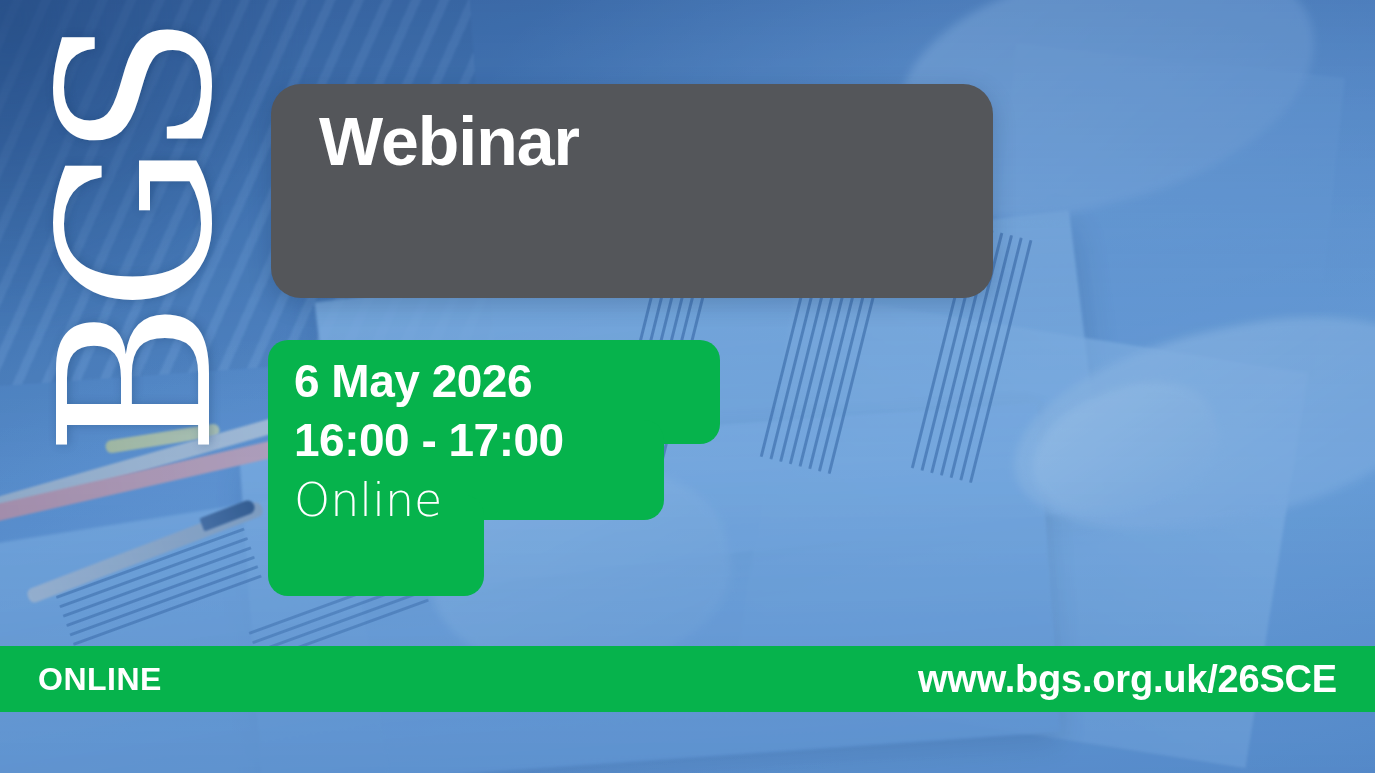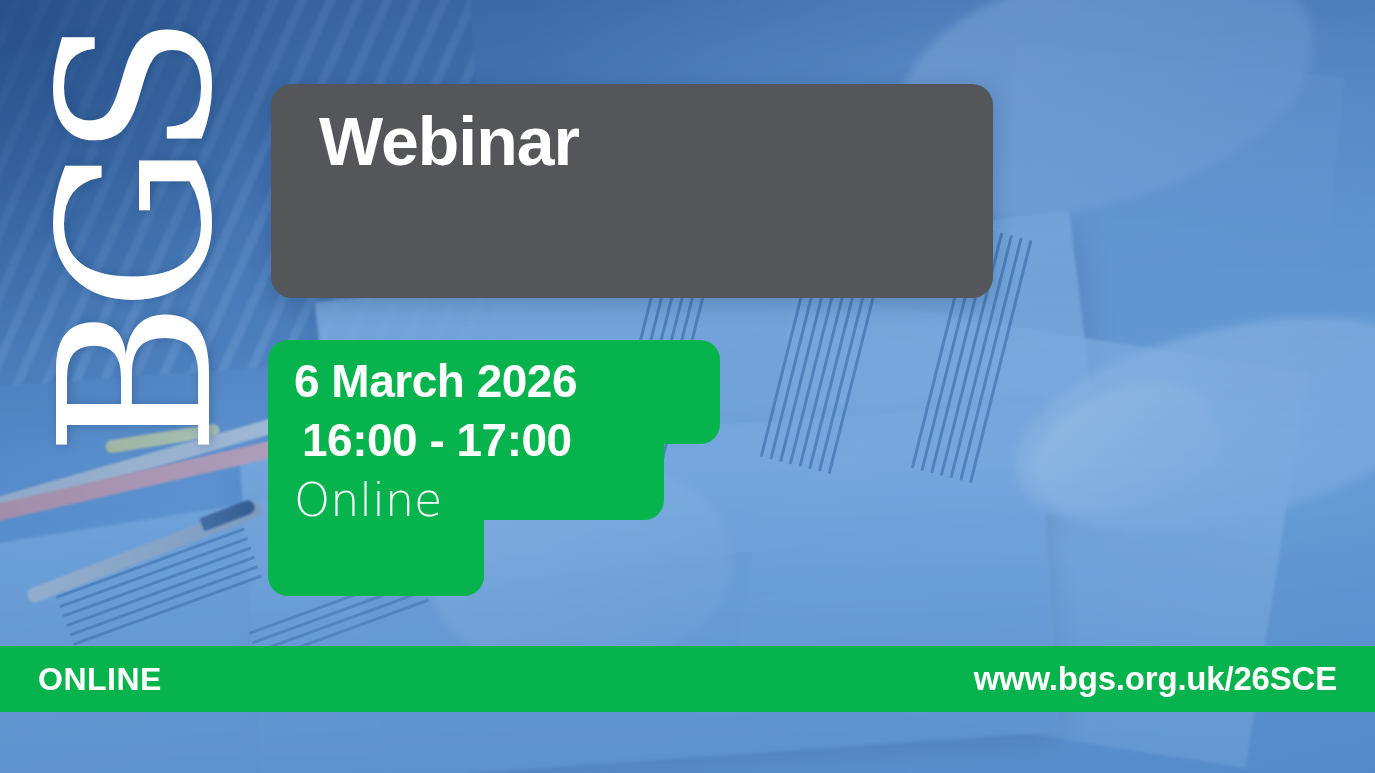--- a/index.html
+++ b/index.html
@@ -168,21 +168,21 @@
     line-height:1;
     white-space:nowrap;
     text-shadow:0 2px 10px rgba(20,55,100,.30);
   }
 
   
   #title-panel{
     position:absolute;left:271px;top:84px;
     width:722px;height:214px;
     background:#54565a;
-    border-radius:21px;
+    border-radius:30px;
     box-shadow:0 6px 22px rgba(20,50,90,.25);
     padding:22px 0 0 48px;
     box-sizing:border-box;
   }
   #title-line1{
     font-size:68px;font-weight:bold;color:#ffffff;
     line-height:1.03;letter-spacing:-1px;
   }
   #title-line2{
     font-size:70px;font-weight:300;color:#f2f2f2;
@@ -203,40 +203,40 @@
   .step-r3{left:0;top:155px;width:216px;height:101px;border-radius:0 20px 20px 20px;}
   .step-fill{left:0;top:60px;width:200px;height:160px;}
 
   #info-text{position:absolute;left:26px;top:12px;width:430px;}
   #info-date{
     font-size:46px;font-weight:bold;color:#ffffff;line-height:1.28;
     letter-spacing:-.5px;white-space:nowrap;
   }
   #info-time{
     font-size:46px;font-weight:bold;color:#ffffff;line-height:1.3;
-    letter-spacing:-.5px;white-space:nowrap;margin-left:8px;
+    letter-spacing:-.5px;white-space:nowrap;
   }
   #info-mode{
     font-size:46px;font-weight:300;color:#ffffff;line-height:1.3;
     font-family:"DejaVu Sans", sans-serif;white-space:nowrap;
   }
 
   
   #footer{
     position:absolute;left:0;top:646px;
     width:1375px;height:66px;
     background:#06b34c;
     display:flex;align-items:center;justify-content:space-between;
     padding:0 38px;box-sizing:border-box;
   }
   #footer-left{
     font-size:32px;font-weight:bold;color:#ffffff;letter-spacing:.5px;
   }
   #footer-right{
-    font-size:33px;font-weight:bold;color:#ffffff;letter-spacing:-.2px;
+    font-size:38px;font-weight:bold;color:#ffffff;letter-spacing:-.2px;
   }
 </style>
 </head>
 <body>
 
 <div id="banner">
 
   <div class="bg-layer bg-base"></div>
   <div class="bg-keys"></div>
   <div class="bg-darkcorner"></div>
@@ -310,21 +310,21 @@
   <div id="title-panel">
     <div id="title-line1">Webinar</div>
   </div>
 
   <div id="info-panel">
     <div class="step step-r1"></div>
     <div class="step step-r2"></div>
     <div class="step step-r3"></div>
     <div class="step step-fill"></div>
     <div id="info-text">
-      <div id="info-date">6 March 2026</div>
+      <div id="info-date">6 May 2026</div>
       <div id="info-time">16:00 - 17:00</div>
       <div id="info-mode">Online</div>
     </div>
   </div>
 
   <div id="footer">
     <div id="footer-left">ONLINE</div>
     <div id="footer-right">www.bgs.org.uk/26SCE</div>
   </div>
 

